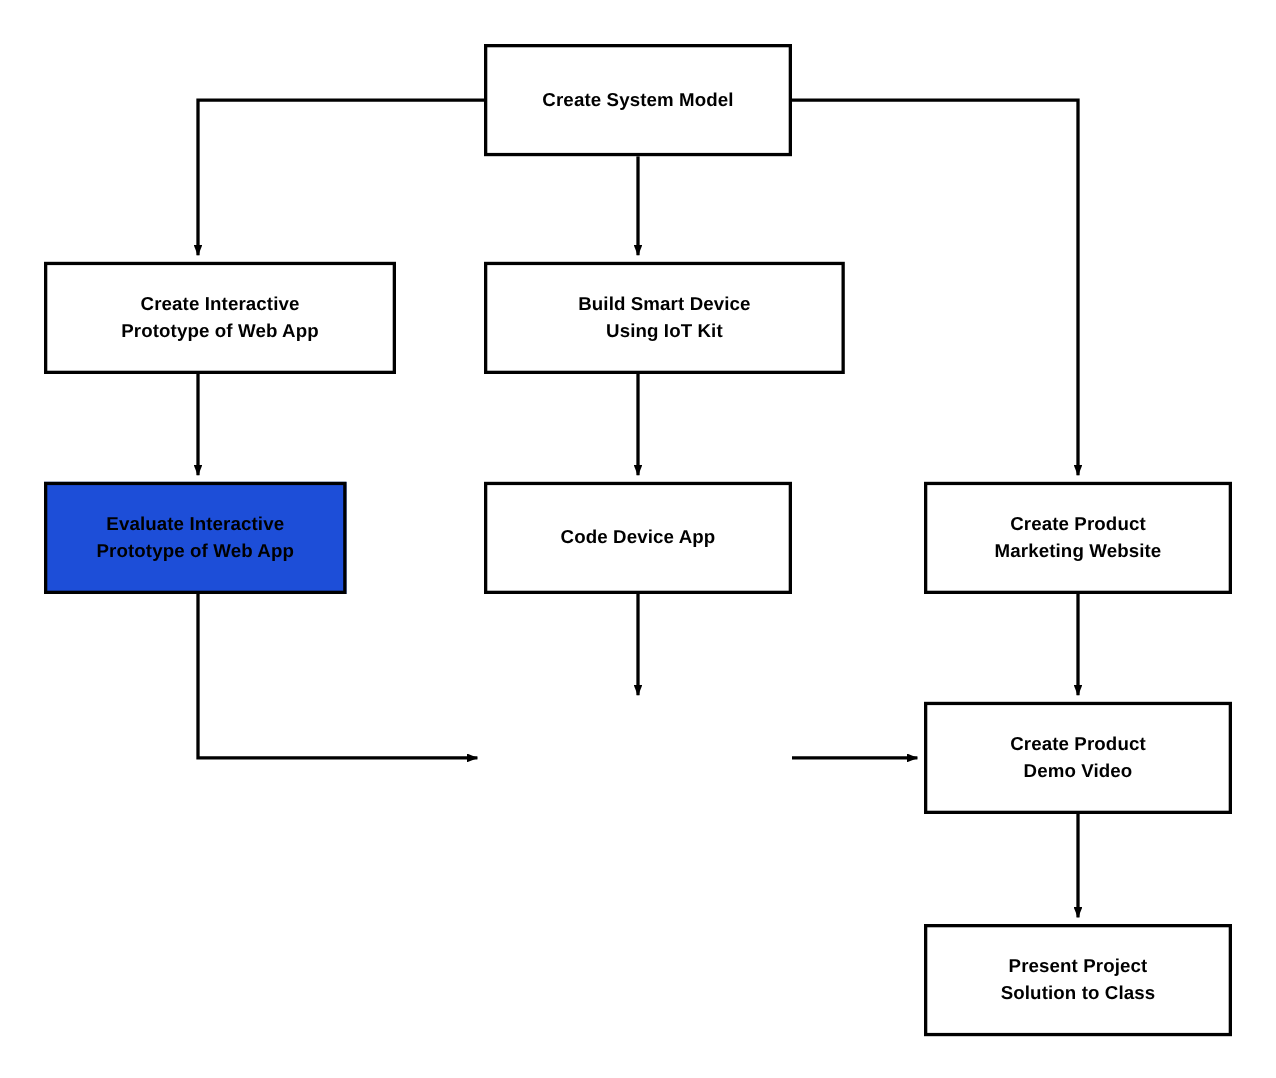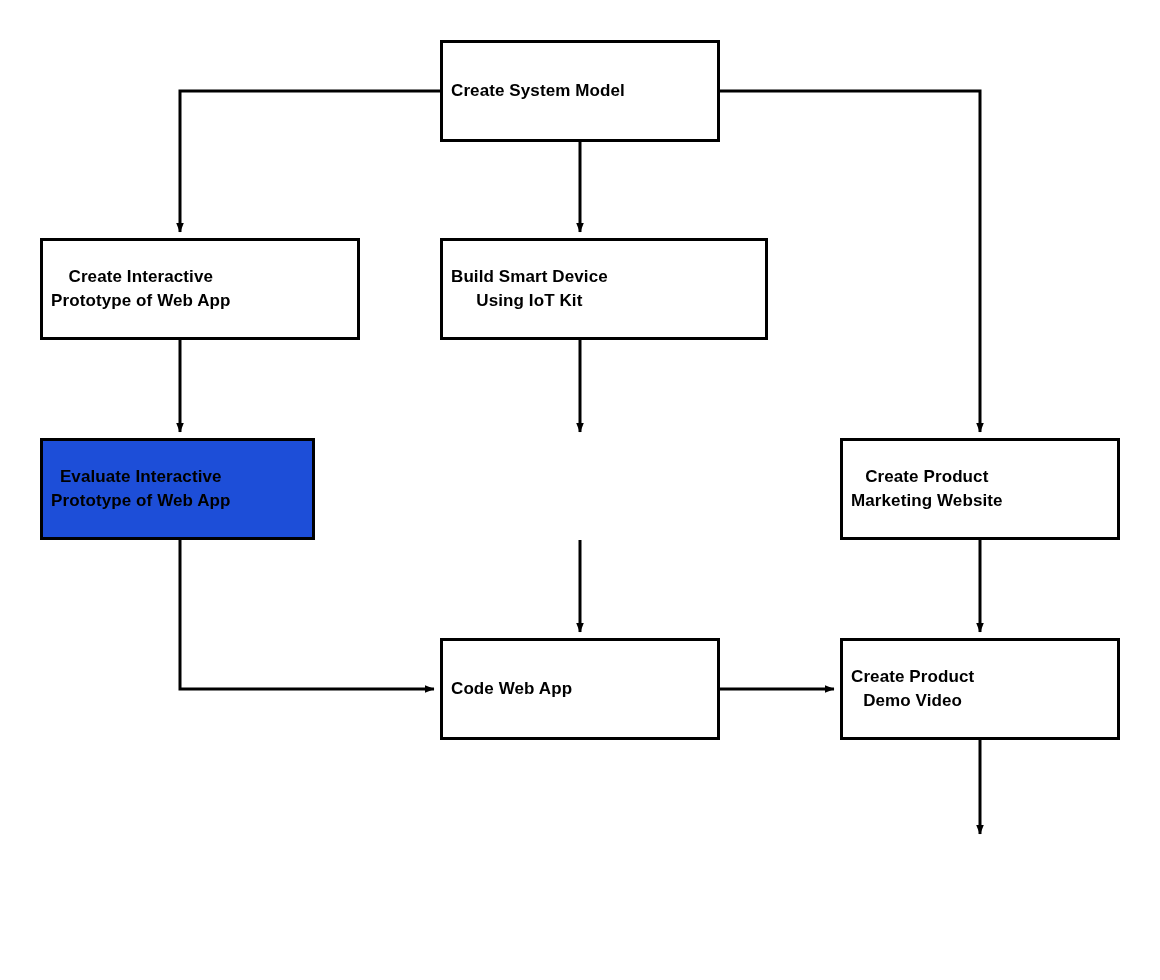--- a/index.html
+++ b/index.html
@@ -27,20 +27,21 @@
     height: 980px;
     pointer-events: none;
   }
   .node-box {
     position: absolute;
     box-sizing: border-box;
     background: #ffffff;
     border: 3px solid #000000;
     display: flex;
     align-items: center;
+    justify-content: center;
     text-align: center;
   }
   .node-label {
     font-size: 17px;
     font-weight: bold;
     color: #000000;
     line-height: 1.42;
     letter-spacing: 0.1px;
     white-space: pre-line;
     padding: 0 8px;
@@ -83,29 +84,33 @@
   <div class="node-box" style="left: 440px; top: 238px; width: 328px; height: 102px; border-width: 3px; border-color: rgb(0, 0, 0); background: rgb(255, 255, 255);">
     <span class="node-label">Build Smart Device
 Using IoT Kit</span>
   </div>
 
   <div class="node-box" style="left: 40px; top: 438px; width: 275px; height: 102px; border-width: 3px; border-color: rgb(0, 0, 0); background: #1d4ed8;">
     <span class="node-label">Evaluate Interactive
 Prototype of Web App</span>
   </div>
 
+  <div class="node-box" style="left: 440px; top: 438px; width: 280px; height: 102px; border-width: 3px; border-color: rgb(0, 0, 0); background: rgb(255, 255, 255);">
+    <span class="node-label">Code Device App</span>
+  </div>
 
   <div class="node-box" style="left: 840px; top: 438px; width: 280px; height: 102px; border-width: 3px; border-color: rgb(0, 0, 0); background: rgb(255, 255, 255);">
     <span class="node-label">Create Product
 Marketing Website</span>
   </div>
 
-  <div class="node-box" style="left: 440px; top: 638px; width: 280px; height: 102px; border-width: 3px; border-color: rgb(0, 0, 0); background: rgb(255, 255, 255);">
-    <span class="node-label">Code Web App</span>
-  </div>
 
   <div class="node-box" style="left: 840px; top: 638px; width: 280px; height: 102px; border-width: 3px; border-color: rgb(0, 0, 0); background: rgb(255, 255, 255);">
     <span class="node-label">Create Product
 Demo Video</span>
   </div>
 
+  <div class="node-box" style="left: 840px; top: 840px; width: 280px; height: 102px; border-width: 3px; border-color: rgb(0, 0, 0); background: rgb(255, 255, 255);">
+    <span class="node-label">Present Project
+Solution to Class</span>
+  </div>
 
 </div>
 
 </body></html>

